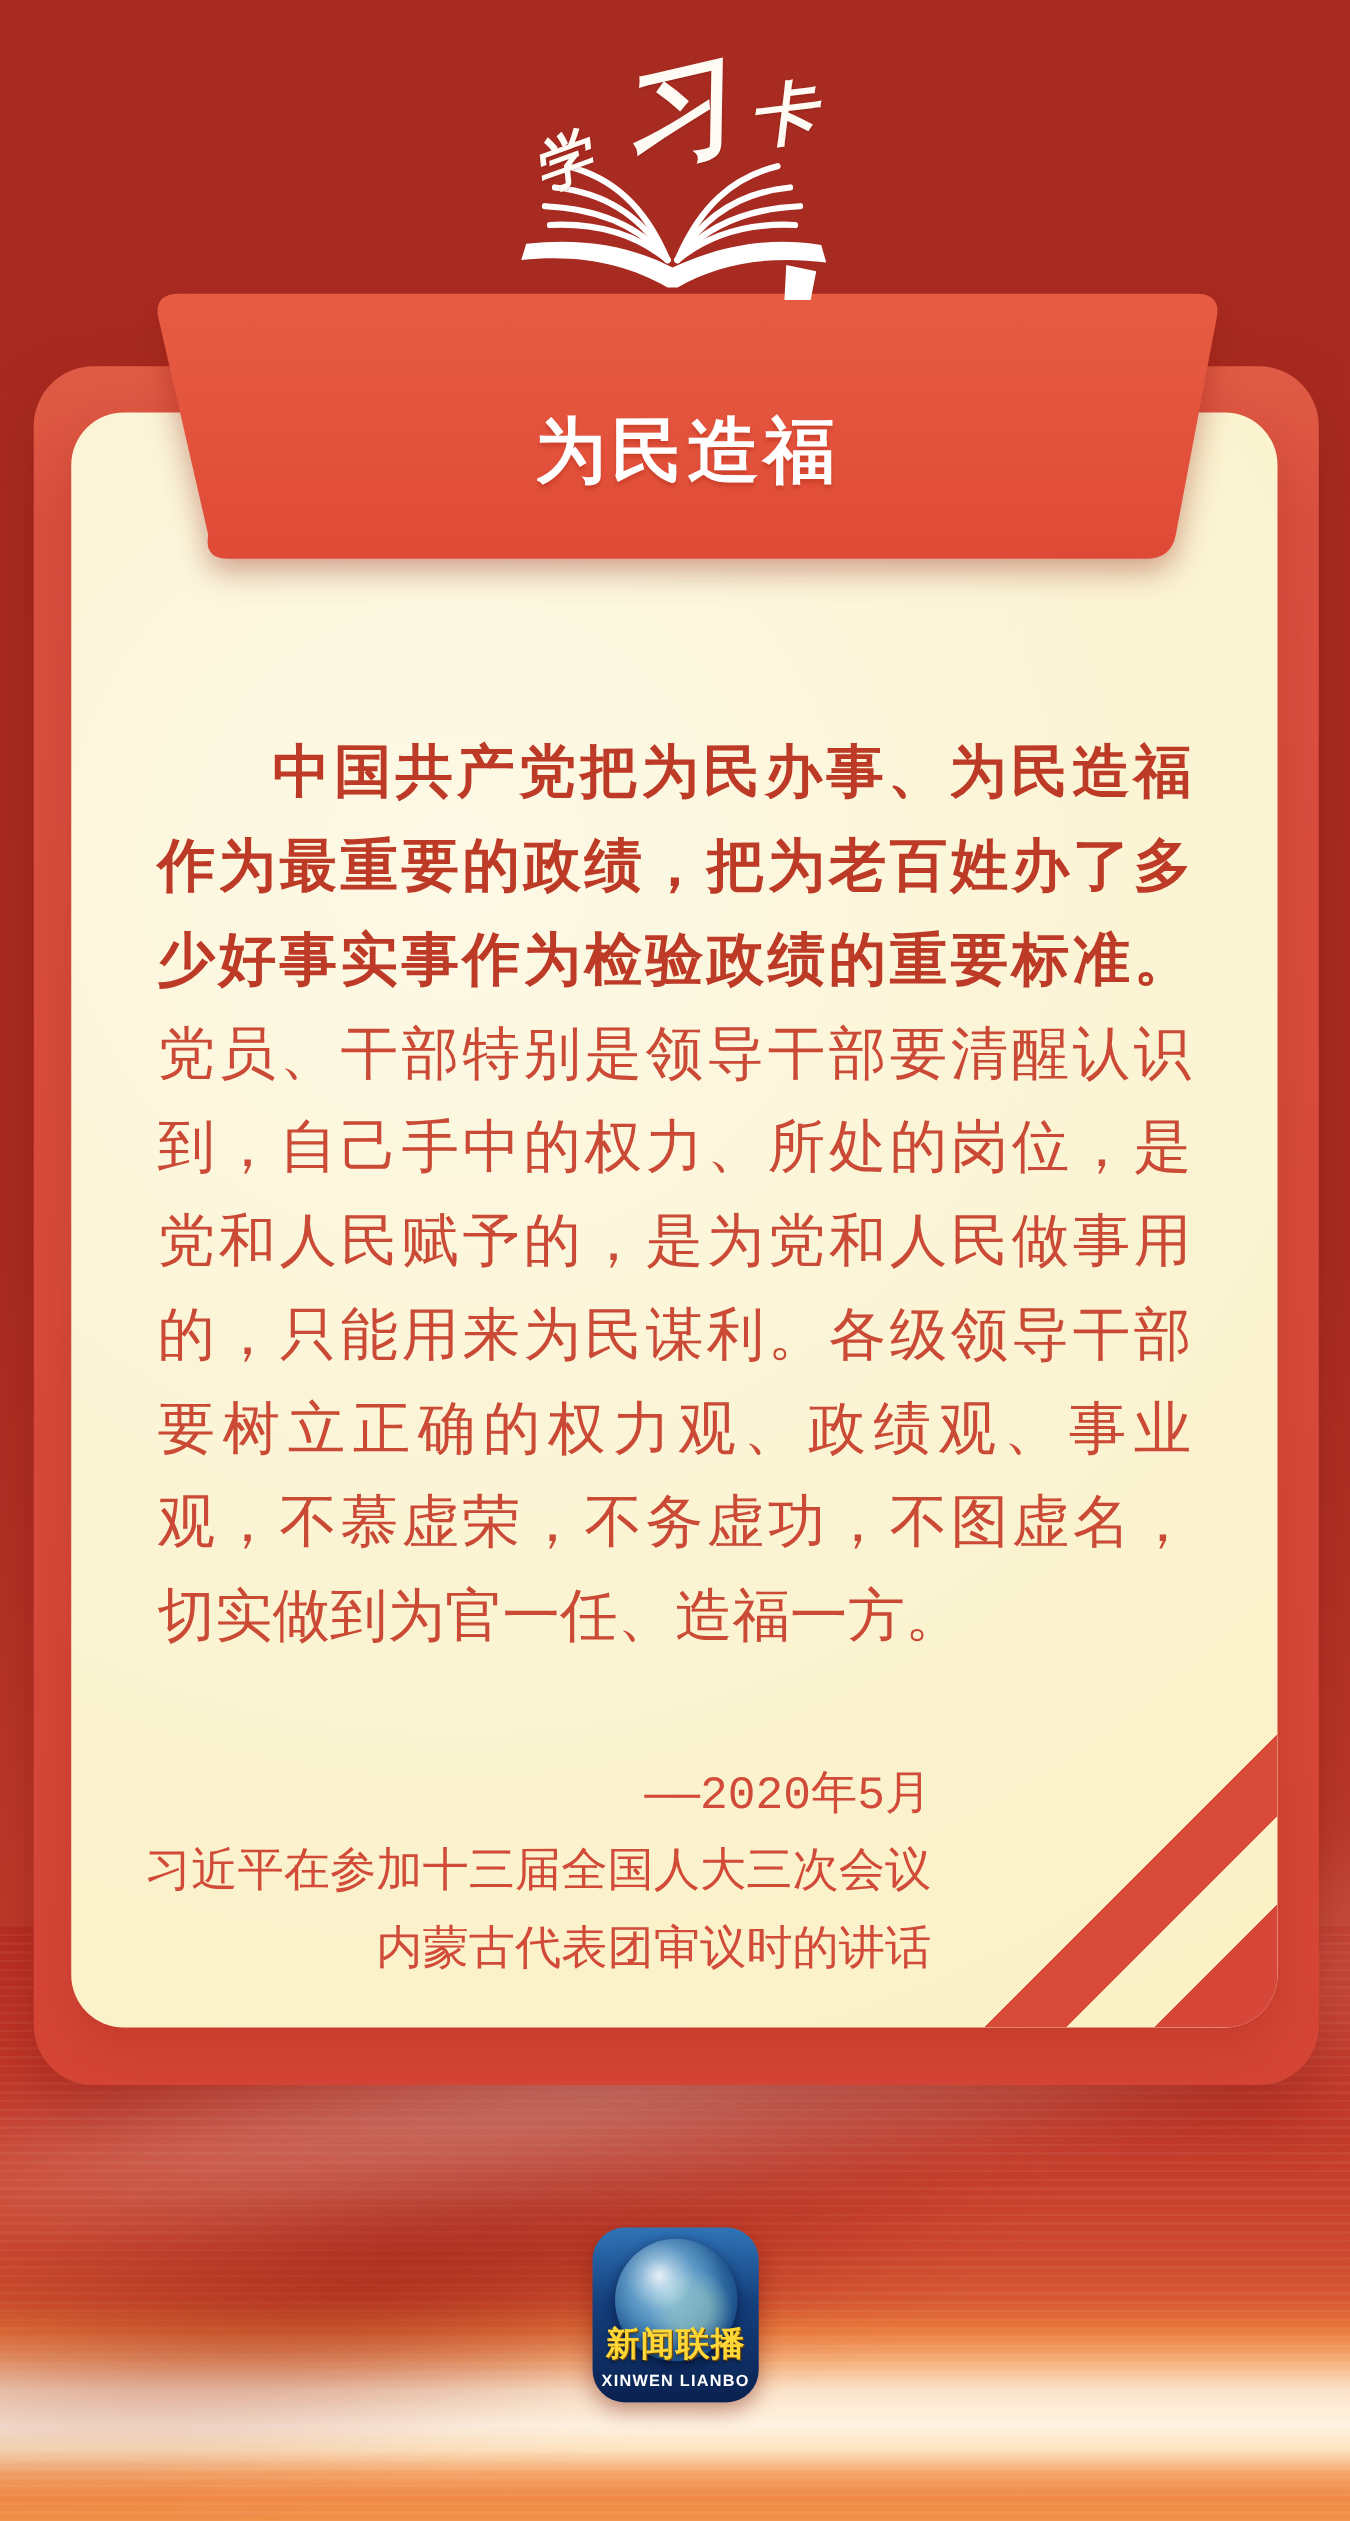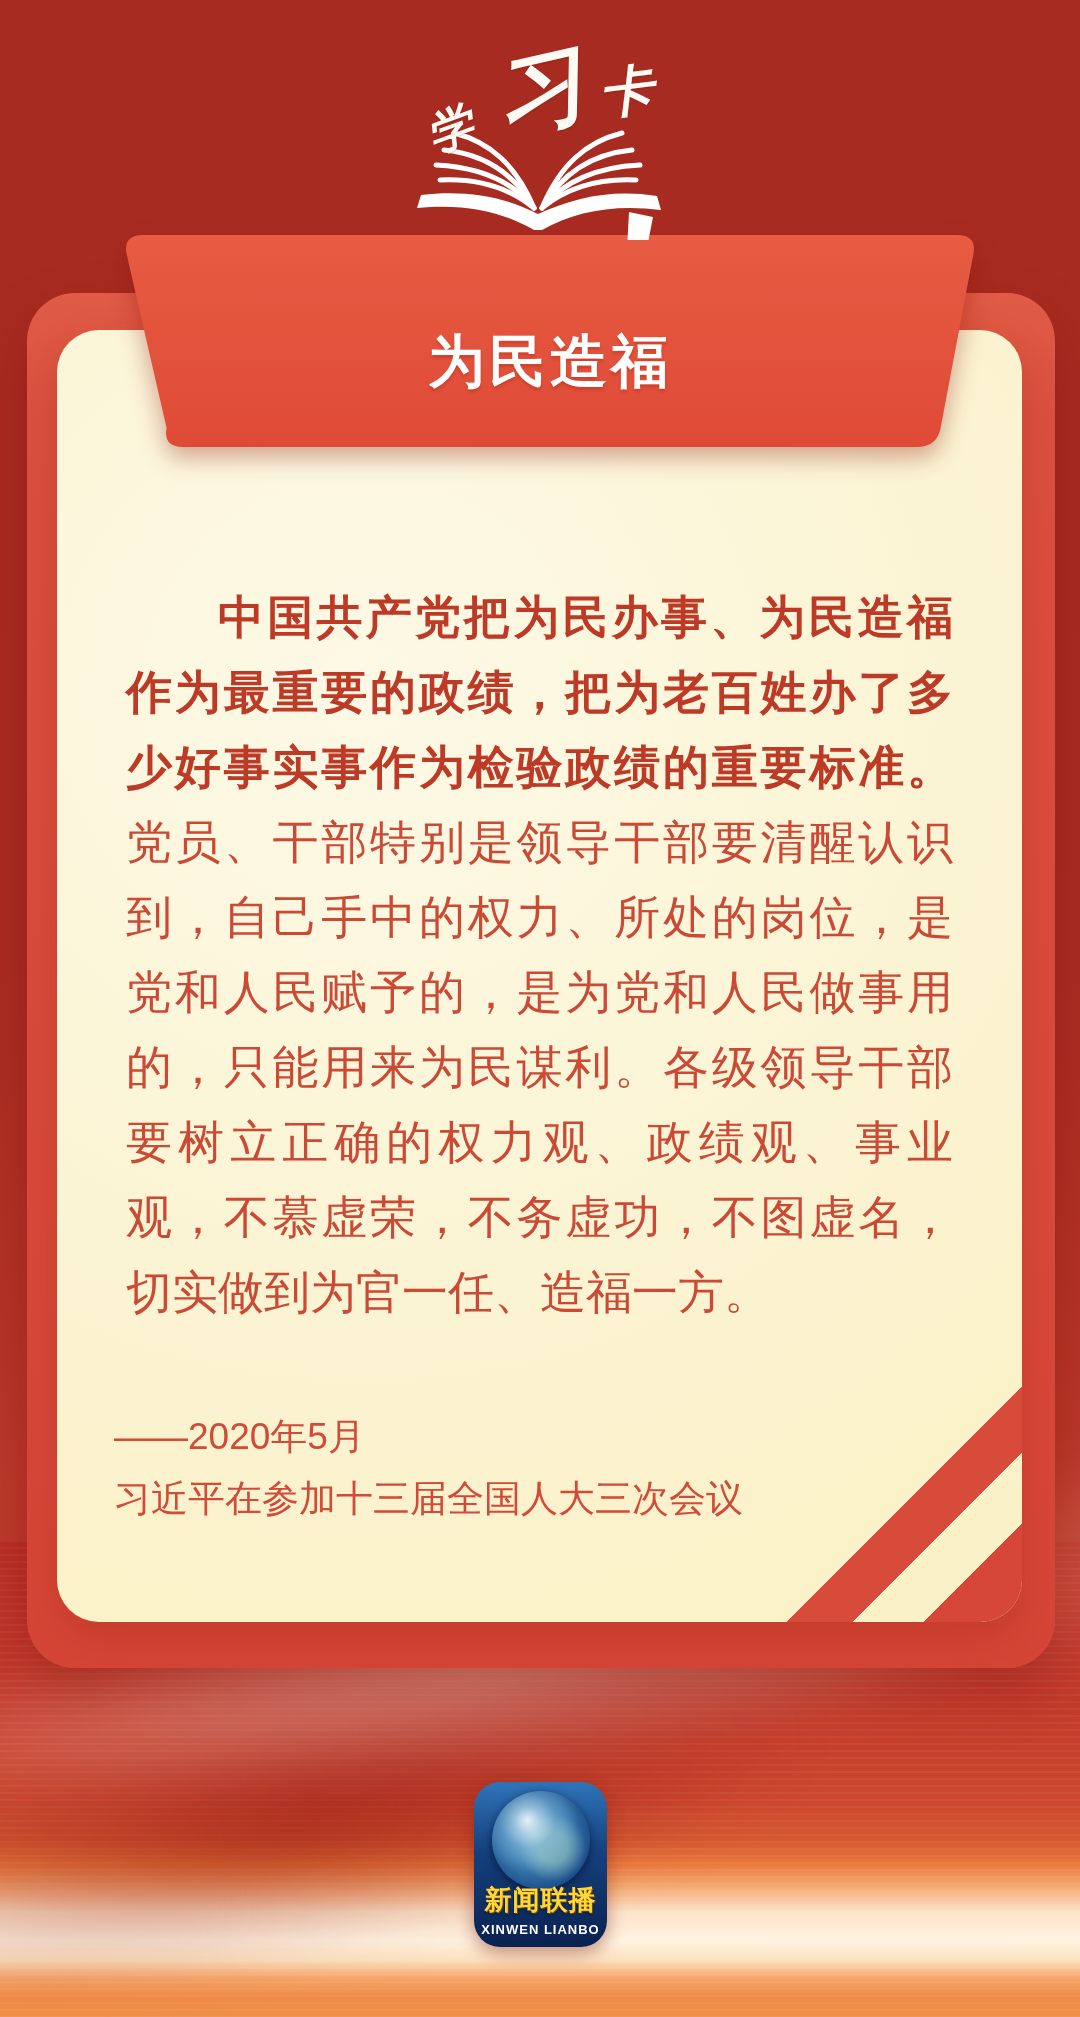--- a/index.html
+++ b/index.html
@@ -51,25 +51,25 @@
     filter:drop-shadow(0 10px 12px rgba(140,20,8,0.38));}
   .banner-text{position:absolute;left:123px;top:237px;width:854px;height:210px;
     display:flex;flex-direction:column;align-items:center;justify-content:center;gap:36px;}
   .banner-line{color:#ffffff;font-weight:bold;font-size:57px;line-height:1;
     letter-spacing:4px;white-space:nowrap;text-shadow:0 3px 3px rgba(165,40,18,0.35);margin-top:39px;}
   
   .card-content{position:relative;padding:238px 57px 0 57px;box-sizing:border-box;height:100%;}
   .quote{margin:12px;font-family:"Liberation Serif","DejaVu Serif",serif;
     font-size:46px;line-height:75px;color:#cb4a36;text-align:justify;text-indent:92px;}
   .quote-bold{color:#bd3a27;font-weight:bold;}
-  .attrib{margin-top:76px;padding-right:220px;text-align:left;
-    font-family:Liberation Sans, sans-serif;
+  .attrib{margin-top:76px;padding-right:220px;text-align:right;
+    font-family:Liberation Mono, monospace;
     font-size:37px;line-height:62px;color:#d14b38;}
   
-  .app-icon{position:absolute;left:474px;top:1782px;width:133px;height:165px;border-radius:26px;
+  .app-icon{position:absolute;left:474px;top:1782px;width:133px;height:140px;border-radius:26px;
     background:linear-gradient(180deg,#2f74b8 0%,#15417f 42%,#0a2150 100%);
     overflow:hidden;box-shadow:0 6px 18px rgba(120,25,8,0.45);}
   .globe{position:absolute;left:50%;top:9px;transform:translateX(-50%);
     width:98px;height:98px;border-radius:50%;
     background:
       radial-gradient(circle at 36% 30%,rgba(255,255,255,0.85) 0%,rgba(214,235,246,0.55) 14%,rgba(122,178,214,0.45) 30%,rgba(0,0,0,0) 55%),
       radial-gradient(circle at 62% 58%,rgba(170,214,190,0.5) 0 18%,rgba(0,0,0,0) 40%),
       radial-gradient(circle at 45% 45%,#8fc0dd 0%,#3f80b4 40%,#1c4f8a 72%,#0e2f60 100%);
     box-shadow:0 3px 10px rgba(0,10,40,.6);}
   .app-cn{position:absolute;bottom:33px;width:100%;text-align:center;color:#ffd838;
@@ -87,20 +87,21 @@
 <div class="silk silk3"></div>
 
 <div class="card-back"></div>
 <div class="card">
   <div class="corner-ribbon"></div>
   <div class="card-content">
     <p class="quote"><span class="quote-bold">中国共产党把为民办事、为民造福作为最重要的政绩，把为老百姓办了多少好事实事作为检验政绩的重要标准。</span><span>党员、干部特别是领导干部要清醒认识到，自己手中的权力、所处的岗位，是党和人民赋予的，是为党和人民做事用的，只能用来为民谋利。各级领导干部要树立正确的权力观、政绩观、事业观，不慕虚荣，不务虚功，不图虚名，切实做到为官一任、造福一方。</span></p>
     <div class="attrib">
       <div>——2020年5月</div>
       <div>习近平在参加十三届全国人大三次会议</div>
+      <div>内蒙古代表团审议时的讲话</div>
     </div>
   </div>
 </div>
 
 <svg class="banner-svg" viewBox="0 0 1080 520" xmlns="http://www.w3.org/2000/svg">
   <defs>
     <linearGradient id="bannerGrad" x1="0" y1="0" x2="0" y2="1">
       <stop offset="0" stop-color="#e75c43"></stop>
       <stop offset="1" stop-color="#df4a36"></stop>
     </linearGradient>

